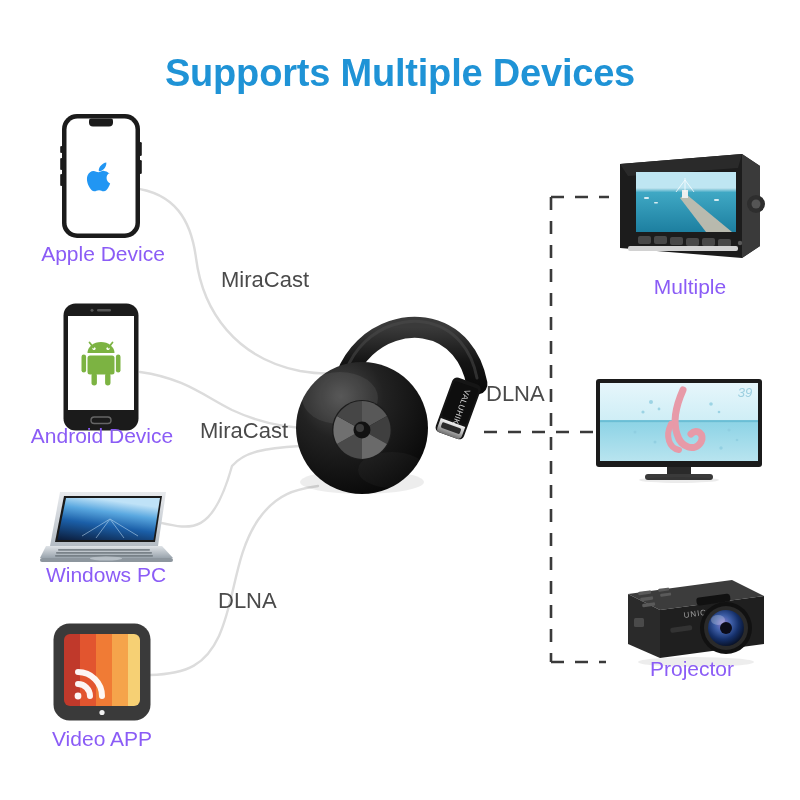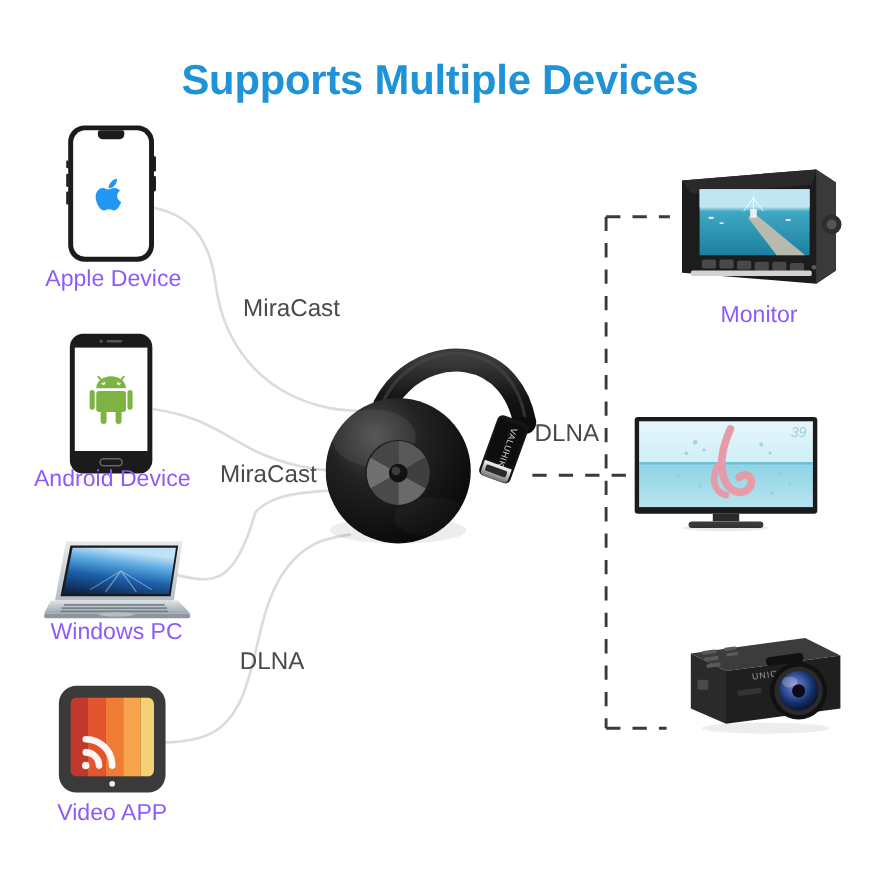--- a/index.html
+++ b/index.html
@@ -294,23 +294,23 @@
         <rect x="88" y="88" width="13" height="8" rx="2"></rect>
         <rect x="104" y="89" width="13" height="8" rx="2"></rect>
       </g>
       <circle cx="126" cy="93" r="2.2" fill="#5a5a5a"></circle>
       <rect x="14" y="96" width="110" height="5" rx="2" fill="#d2d2d2"></rect>
 
       <circle cx="142" cy="54" r="9" fill="#2e2e2e"></circle>
       <circle cx="142" cy="54" r="4.5" fill="#555"></circle>
     </svg>
   </div>
-  <div class="dev-label" style="left:594px;top:275px;width:192px;">Monitor</div>
-
-  <div class="node" style="left:576px;top:378px;width:168px;height:106px;">
+  <div class="dev-label" style="left:594px;top:275px;width:192px;">Multiple</div>
+
+  <div class="node" style="left:595px;top:378px;width:168px;height:106px;">
     <svg width="168" height="106" viewBox="0 0 168 106" xmlns="http://www.w3.org/2000/svg">
       <defs>
         <linearGradient id="watergrad" x1="0" y1="0" x2="0" y2="1">
           <stop offset="0%" stop-color="#e6f6fb"></stop>
           <stop offset="48%" stop-color="#cfeef6"></stop>
           <stop offset="52%" stop-color="#8fd4e6"></stop>
           <stop offset="100%" stop-color="#b8e4ef"></stop>
         </linearGradient>
       </defs>
       <rect x="1" y="1" width="166" height="88" rx="3" fill="#1b1b1b"></rect>
@@ -376,14 +376,15 @@
 
       <circle cx="114" cy="56" r="26" fill="#111"></circle>
       <circle cx="114" cy="56" r="22" fill="#2a2a2a"></circle>
       <circle cx="114" cy="56" r="18" fill="url(#lensgrad)"></circle>
       <ellipse cx="106" cy="48" rx="7" ry="5" fill="#ffffff" opacity="0.25"></ellipse>
       <circle cx="114" cy="56" r="6" fill="#0b0b18"></circle>
 
       <ellipse cx="84" cy="90" rx="58" ry="5" fill="#000" opacity="0.07"></ellipse>
     </svg>
   </div>
+  <div class="dev-label" style="left:596px;top:657px;width:192px;">Projector</div>
 
 </div>
 
 </body></html>

